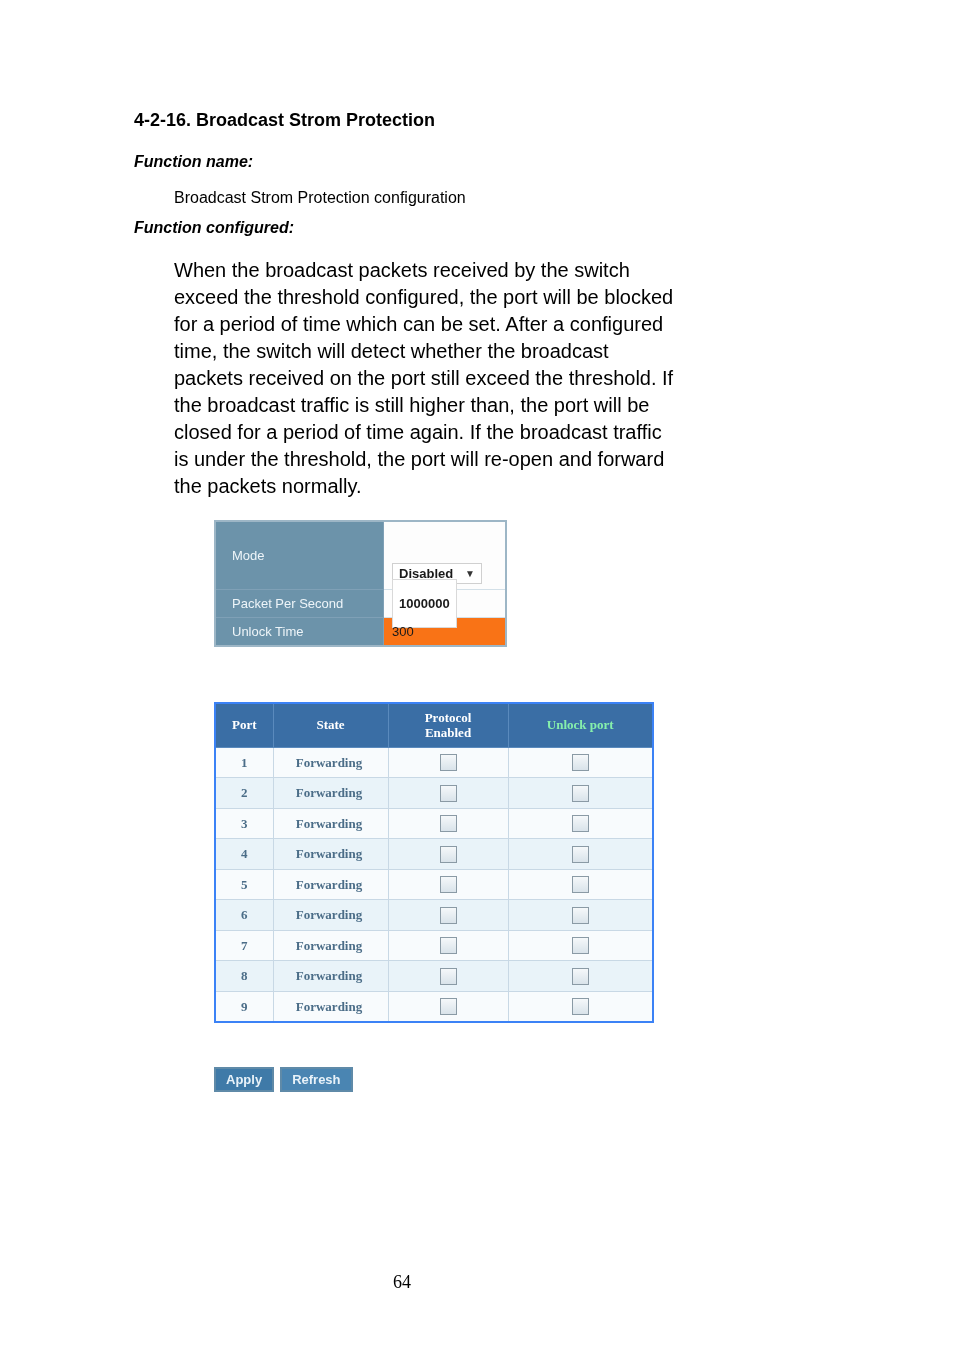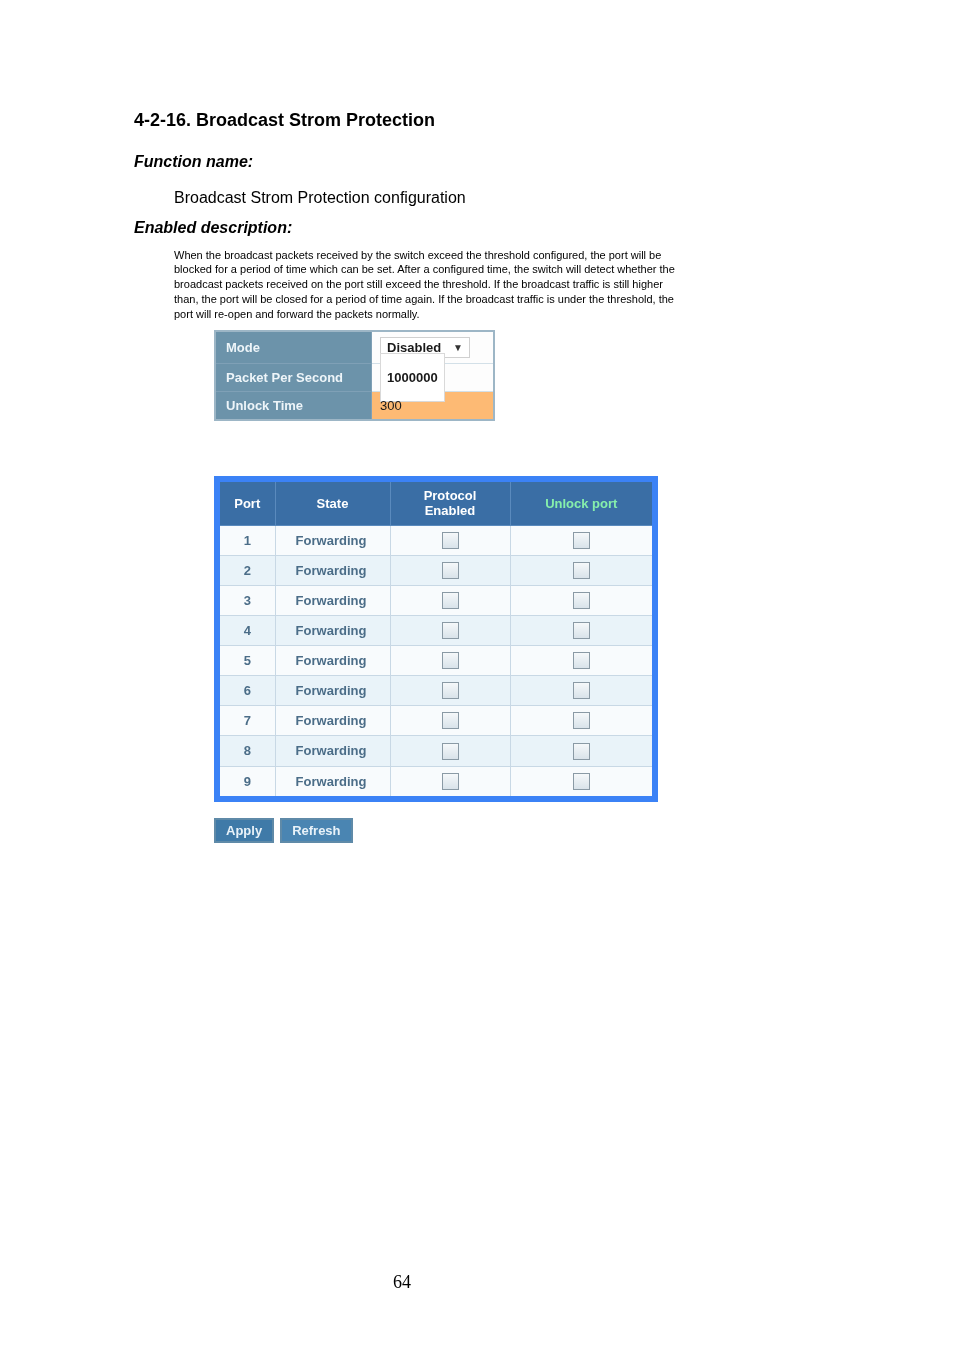--- a/index.html
+++ b/index.html
@@ -28,23 +28,23 @@
     margin: 0 0 8px 0;
   }
   .indented {
     margin-left: 40px;
     font-size: 16px;
     line-height: 1.35;
     margin-bottom: 10px;
   }
   .description {
     margin-left: 40px;
-    font-size: 11px;
+    font-size: 20px;
     line-height: 1.35;
-    margin-bottom: 8px;
+    margin-bottom: 20px;
     max-width: 620px;
   }
   .panel-title {
     font-family: Verdana, Arial, sans-serif;
     font-size: 23px;
     font-weight: bold;
     color: #222;
     margin: 10px 0 38px 80px;
   }
   .screenshot-wrap {
@@ -55,71 +55,72 @@
   .settings-table {
     border-collapse: collapse;
     border: 2px solid #9db6c6;
     font-family: Verdana, Arial, sans-serif;
     font-size: 13px;
     margin-bottom: 55px;
   }
   .settings-table td.leftcell {
     background: #6c93aa;
     color: #eef5f9;
-    font-weight: bold;
-    padding: 6px 10px;
+    font-weight: normal;
+    padding: 6px 16px;
     border: 1px solid #7fa0b6;
     width: 135px;
     vertical-align: middle;
   }
   .settings-table td.rightcell {
     background: #fdfdfd;
     color: #1a1a1a;
     font-weight: bold;
     padding: 5px 8px;
     border: 1px solid #d3e0e8;
     width: 105px;
     vertical-align: middle;
   }
   .settings-table td.rightcell.alt {
-    background: #fdba74;
+    background: #f97316;
     font-weight: normal;
   }
   .dropsel {
     display: inline-flex;
     align-items: center;
     justify-content: space-between;
     background: #fff;
     border: 1px solid #d0d0d0;
     padding: 2px 6px;
     font-weight: bold;
     font-size: 13px;
     width: 90px;
     box-sizing: border-box;
+    margin-top: 36px;
   }
   .dropsel .caret {
     font-size: 10px;
     color: #333;
   }
   .textin {
     background: #fff;
     border: 1px solid #d9d9d9;
     padding: 16px 6px;
     font-size: 13px;
     width: 90px;
     box-sizing: border-box;
   }
 
   
   .port-table {
     border-collapse: collapse;
-    border: 6px solid #3b82f6;
-    font-family: Liberation Sans, sans-serif;
-    font-size: 13px;
-    margin-bottom: 16px;
+    border: 2px solid #3b82f6;
+    font-family: Liberation Serif, serif;
+    font-size: 13px;
+    margin-bottom: 44px;
   }
   .port-table th {
     background: #3a6ea5;
     color: #fff;
     font-weight: bold;
     text-align: center;
     padding: 6px 10px;
     border: 1px solid #5a8abd;
     font-size: 13px;
     line-height: 1.2;
@@ -175,21 +176,21 @@
 </style>
 </head>
 <body>
 
 <div class="page">
   <h2 class="section-heading">4-2-16. Broadcast Strom Protection</h2>
 
   <p class="label-heading">Function name:</p>
   <p class="indented">Broadcast Strom Protection configuration</p>
 
-  <p class="label-heading">Enabled description:</p>
+  <p class="label-heading">Function configured:</p>
   <p class="description">When the broadcast packets received by the switch exceed the threshold configured, the port will be blocked for a period of time which can be set. After a configured time, the switch will detect whether the broadcast packets received on the port still exceed the threshold. If the broadcast traffic is still higher than, the port will be closed for a period of time again. If the broadcast traffic is under the threshold, the port will re-open and forward the packets normally.</p>
 
 
   <div class="screenshot-wrap">
     <table class="settings-table">
       <tbody>
           <tr>
         <td class="leftcell">Mode</td>
         <td class="rightcell">
           <span class="dropsel">

